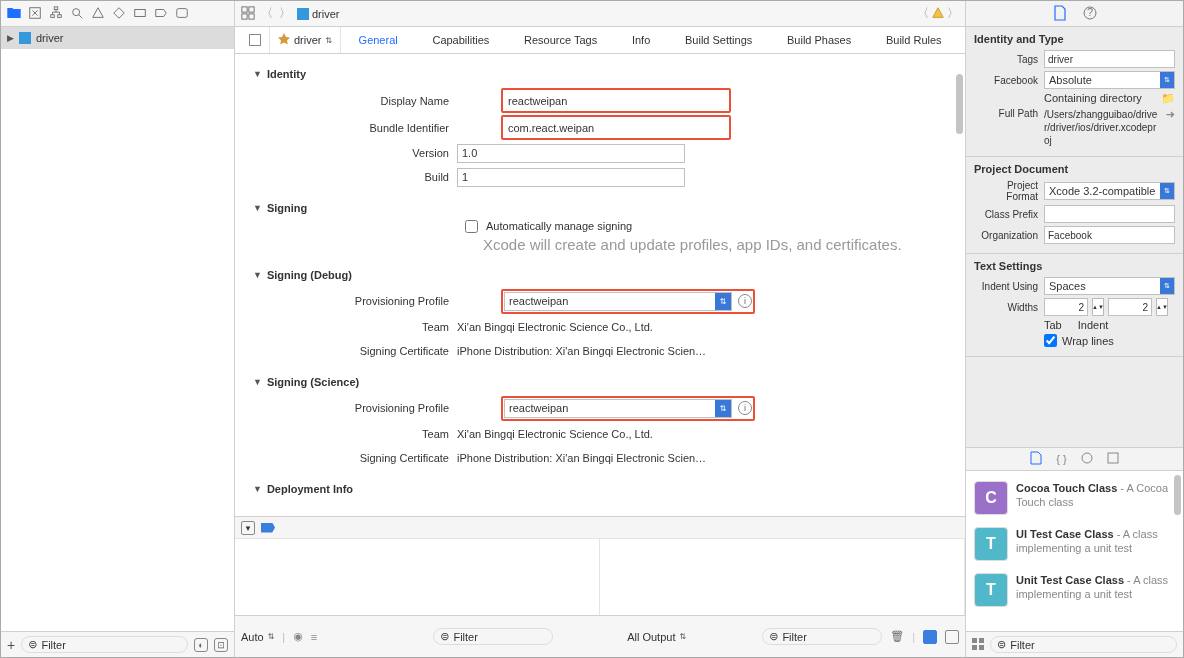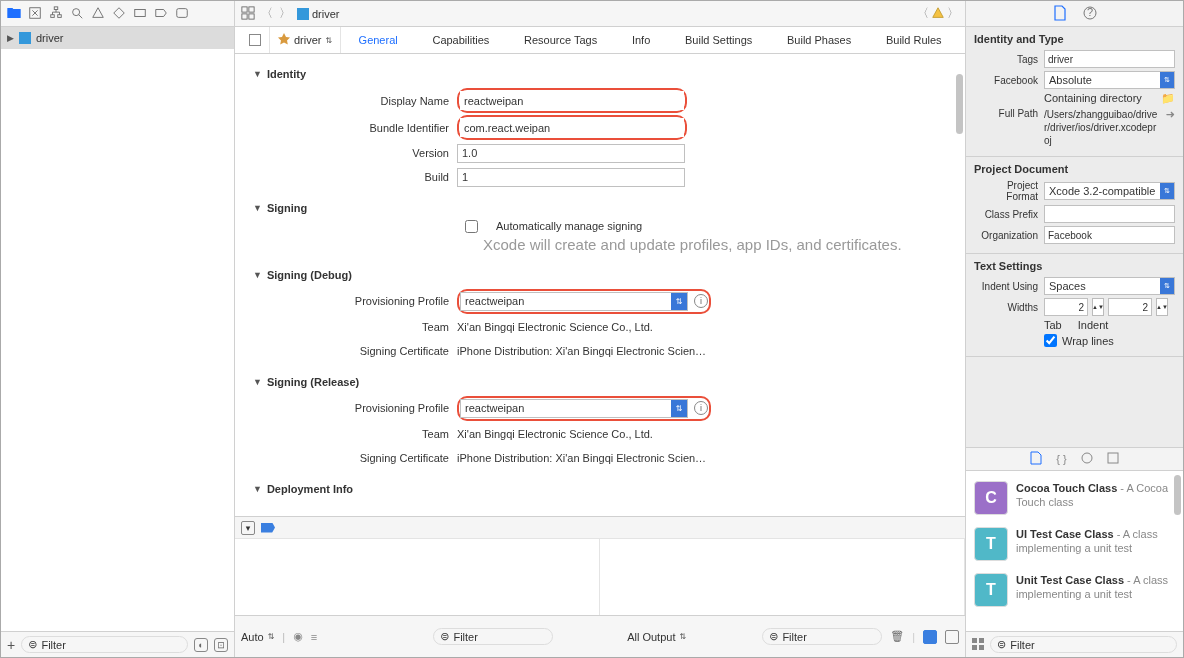--- a/index.html
+++ b/index.html
@@ -29,23 +29,23 @@
 .tab { padding:0 8px; color:#333; }
 .tab.active { color:#1e6fff; }
 .editor-body { flex:1; overflow-y:auto; position:relative; background:#fff; }
 .scroll-wrap { padding:8px 20px 20px 18px; }
 .section { margin-bottom:8px; }
 .section-head { display:flex; align-items:center; gap:5px; padding:6px 0; font-weight:bold; font-size:11px; }
 .disc { font-size:9px; color:#555; }
 .field-row { display:flex; align-items:center; margin:2px 0; min-height:22px; }
 .field-label { width:204px; text-align:right; padding-right:8px; font-size:11px; color:#333; }
 .field-input { width:228px; height:19px; border:1px solid #c0c0c0; padding:1px 4px; font-size:11px; background:#fff; }
-.highlight-red { border:2px solid #ea4f3a; border-radius:10px; padding:1px; display:inline-block; }
+.highlight-red { border:2px solid #ea4f3a; border-radius:2px; padding:1px; display:inline-block;margin-left:44px; }
 .highlight-red .field-input { border:none; width:224px; }
-.checkbox-row { margin-left:212px; display:flex; align-items:flex-start; gap:18px; }
+.checkbox-row { margin-left:212px; display:flex; align-items:flex-start; gap:8px; }
 .subtext { color:#999; font-size:15px; margin-left:230px; margin-top:2px; line-height:1.3; }
 .popup-field { width:228px; height:19px; border:1px solid #c0c0c0; background:#fff; display:flex; align-items:center; padding:0 4px; position:relative; }
 .popup-arrows { position:absolute; right:0; top:0; bottom:0; width:16px; background:#3977d8; color:#fff; display:flex; align-items:center; justify-content:center; font-size:8px; }
 .info-circle { margin-left:6px; width:14px; height:14px; border:1px solid #888; border-radius:50%; display:flex; align-items:center; justify-content:center; font-size:9px; color:#666; }
 .value-text { font-size:11px; margin-left:0; }
 .scrollbar-stub { position:absolute; right:0; top:0; width:14px; bottom:0; background:transparent; }
 .scrollbar-thumb { position:absolute; right:2px; top:20px; width:7px; height:60px; background:#c4c4c4; border-radius:4px; }
 .bottom-debug { border-top:1px solid #d0d0d0; background:#fff; }
 .bottom-toolbar { height:22px; background:#f5f5f5; border-bottom:1px solid #e4e4e4; display:flex; align-items:center; padding:0 6px; gap:6px; }
 .tag-icon { width:14px; height:10px; background:#3a7fe0; display:inline-block; clip-path:polygon(0 0,80% 0,100% 50%,80% 100%,0 100%); }
@@ -247,21 +247,21 @@
           </div>
           <div class="field-row">
             <div class="field-label">Signing Certificate</div>
             <span class="value-text">iPhone Distribution: Xi'an Bingqi Electronic Scien…</span>
           </div>
         </div>
 
         <div class="section">
           <div class="section-head">
             <span class="disc">▼</span>
-            <span>Signing (Release)</span>
+            <span>Signing (Science)</span>
           </div>
           <div class="field-row">
             <div class="field-label">Provisioning Profile</div>
             <span class="highlight-red" style="display:flex;align-items:center;">
               <div class="popup-field">
                 <span>reactweipan</span>
                 <span class="popup-arrows">⇅</span>
               </div>
               <span class="info-circle">i</span>
             </span>

